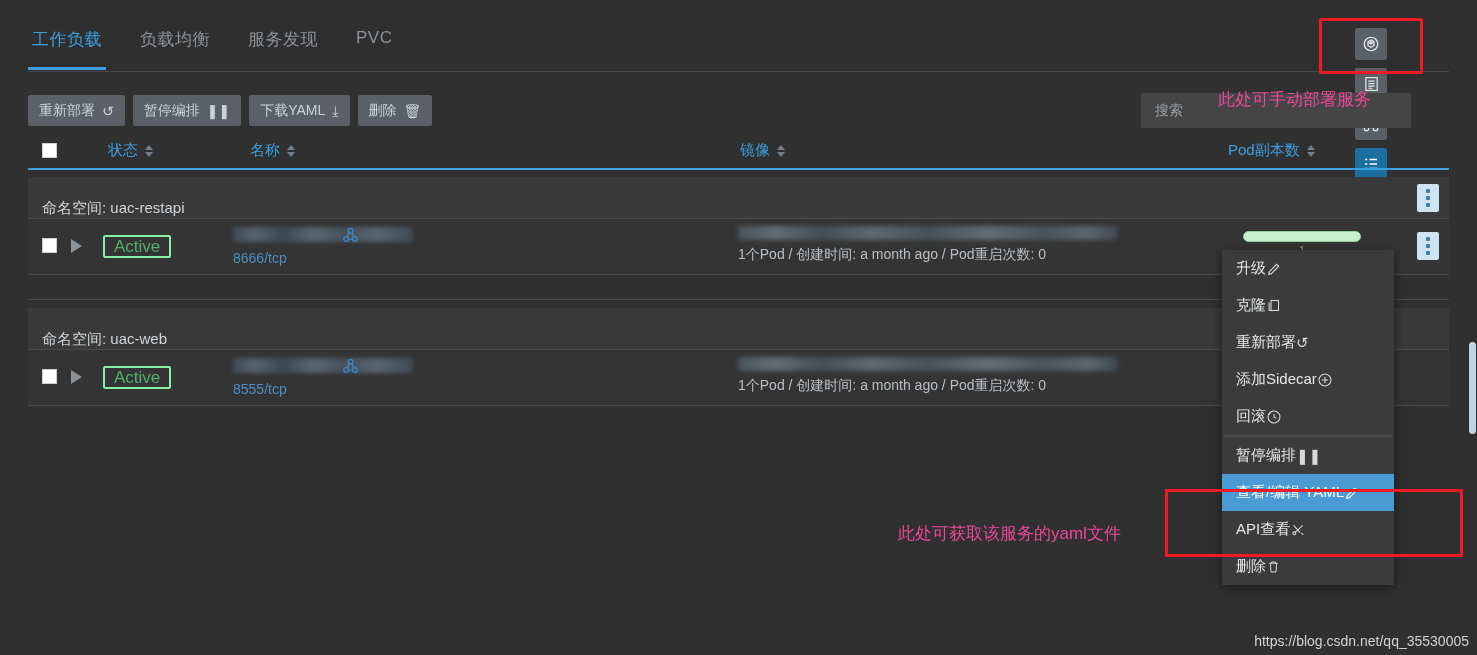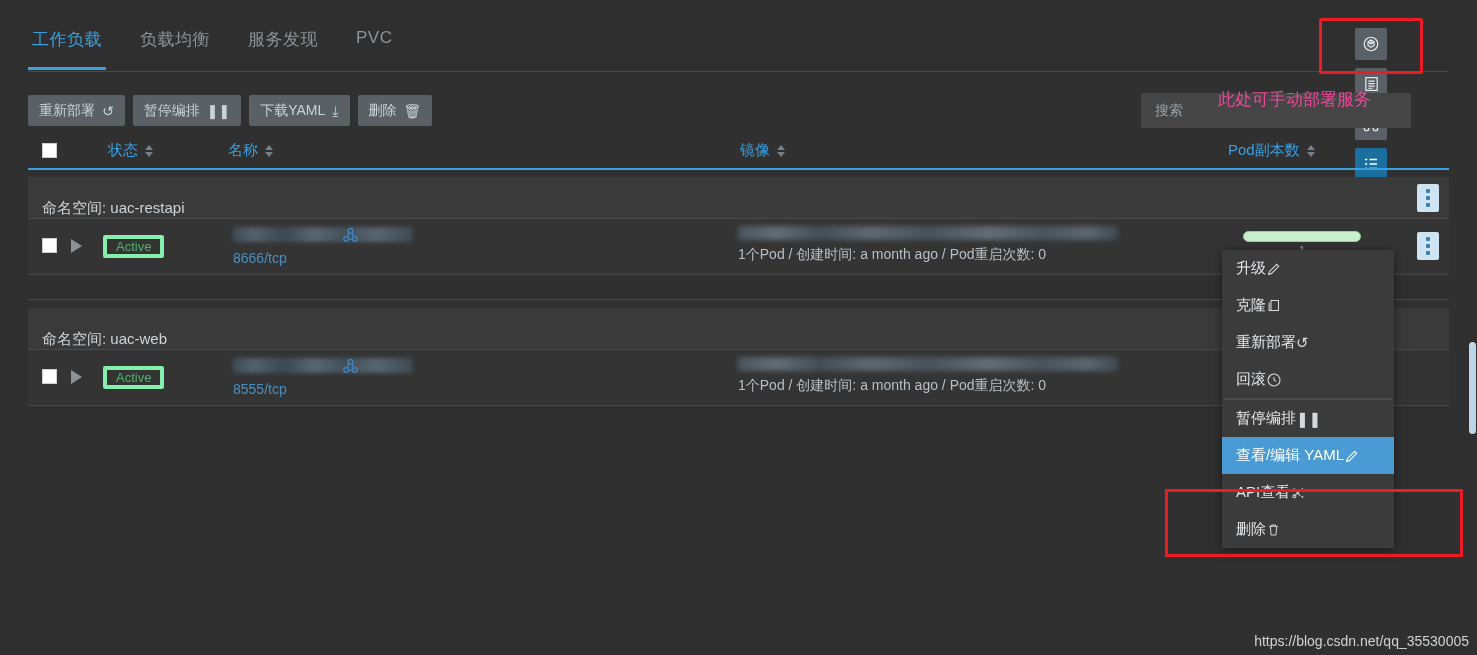--- a/index.html
+++ b/index.html
@@ -98,21 +98,21 @@
     position: absolute; left: 28px; width: 1421px; height: 56px;
     background: #343434; border-bottom: 1px solid #4a4a4a;
   }
   .row-cb { position: absolute; left: 14px; top: 19px; width: 15px; height: 15px;
             background: #fff; border: 1px solid #cfcfcf; cursor: pointer; }
   .row-exp { position: absolute; left: 43px; top: 20px; width: 0; height: 0;
              border-top: 7px solid transparent; border-bottom: 7px solid transparent;
              border-left: 11px solid #8b9298; cursor: pointer; }
   .badge {
     position: absolute; left: 75px; top: 16px; height: 23px; padding: 0 9px;
-    border: 4px solid #86efac; color: #4fb06b; font-size: 13px; border-radius: 2px;
+    border: 2px solid #86efac; color: #4fb06b; font-size: 17px; border-radius: 2px;
     display: flex; align-items: center;
   }
   .name-cell { position: absolute; left: 205px; top: 8px; width: 180px; }
   .blur-name { height: 15px; border-radius: 2px;
     background: linear-gradient(90deg,#3f4c57 0%,#55616b 12%,#3c4851 28%,#5a666f 45%,#44505a 62%,#59656e 80%,#3e4a54 100%);
     filter: blur(2.2px); }
   .topo-icon { position: absolute; left: 108px; top: -1px; }
   .port { color: #4a8fc2; font-size: 14px; margin-top: 8px; display: inline-block; cursor: pointer; }
 
   .img-cell { position: absolute; left: 710px; top: 7px; width: 380px; }
@@ -235,21 +235,21 @@
 
   <div class="thead">
     <div class="head-cb"></div>
     <div class="th" style="left:80px">
       <span>状态</span>
       <span class="chev">
           <i class="up"></i>
           <i class="dn"></i>
         </span>
     </div>
-    <div class="th" style="left:200px">
+    <div class="th" style="left:222px">
       <span>名称</span>
       <span class="chev">
           <i class="up"></i>
           <i class="dn"></i>
         </span>
     </div>
     <div class="th" style="left:712px">
       <span>镜像</span>
       <span class="chev">
           <i class="up"></i>
@@ -353,20 +353,29 @@
             <rect x="8" y="4" width="12" height="16"></rect>
             <path d="M5 7v13h11"></path>
           </svg>
       </span>
     </div>
     <div class="mi">
       <span class="mlabel">重新部署</span>
       <span class="micon">↺</span>
     </div>
     <div class="mi">
+      <span class="mlabel">添加Sidecar</span>
+      <span class="micon">
+        <svg width="16" height="16" viewBox="0 0 24 24" fill="none" stroke="currentColor" stroke-width="1.6">
+            <circle cx="12" cy="12" r="9"></circle>
+            <path d="M12 7v10M7 12h10"></path>
+          </svg>
+      </span>
+    </div>
+    <div class="mi">
       <span class="mlabel">回滚</span>
       <span class="micon">
         <svg width="16" height="16" viewBox="0 0 24 24" fill="none" stroke="currentColor" stroke-width="1.6">
             <circle cx="12" cy="12" r="9"></circle>
             <path d="M12 7.5V12l3.2 2M7 6l-2 .3.4 2"></path>
           </svg>
       </span>
     </div>
     <div class="sep"></div>
     <div class="sep"></div>
@@ -397,15 +406,16 @@
         <svg width="15" height="16" viewBox="0 0 24 24" fill="none" stroke="currentColor" stroke-width="1.6">
             <path d="M5 6h14M9 6V4h6v2M7 6l1 14h8l1-14"></path>
           </svg>
       </span>
     </div>
   </div>
 
   <div class="redbox-yaml"></div>
 
   <div class="anno anno-deploy">此处可手动部署服务</div>
+  <div class="anno anno-yaml">此处可获取该服务的yaml文件</div>
   <div class="watermark">https://blog.csdn.net/qq_35530005</div>
 
 </div>
 
 </body></html>

